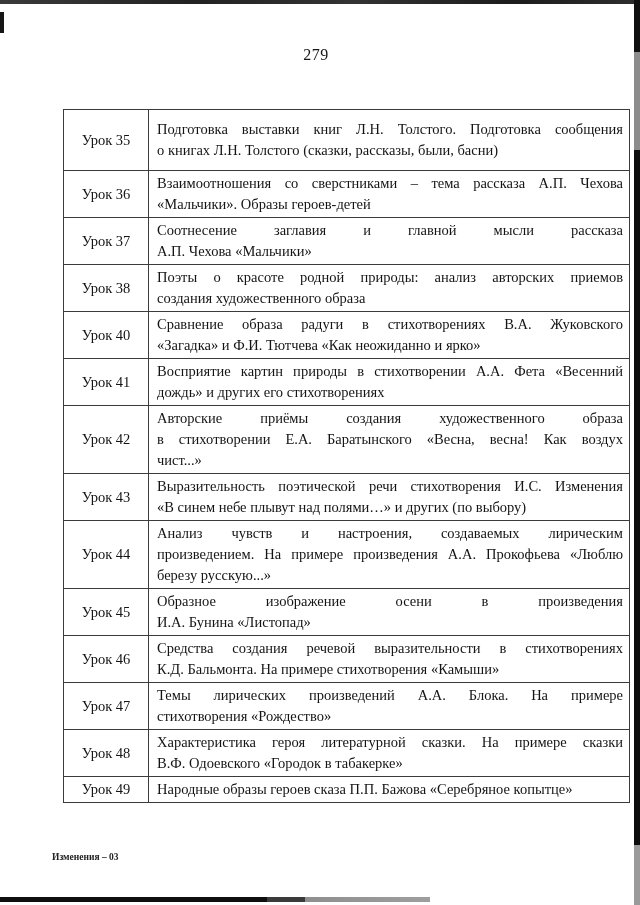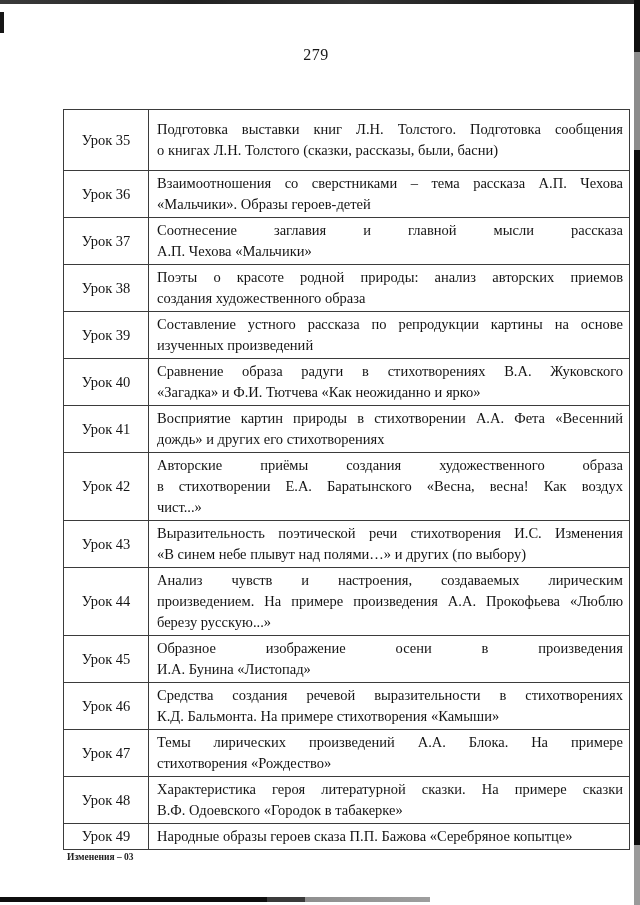--- a/index.html
+++ b/index.html
@@ -55,21 +55,21 @@
   .desc-line {
     line-height: 21px;
     text-align: justify;
     text-align-last: justify;
   }
   .desc-line.last {
     text-align-last: left;
   }
   .footer-note {
     position: absolute;
-    left: 67px;
+    left: 52px;
     top: 852px;
     font-size: 9.5px;
     font-weight: bold;
     color: #222222;
   }
   
   .artifact {
     position: absolute;
   }
   .artifact-top {
@@ -133,27 +133,20 @@
         </td>
       </tr>
       <tr>
         <td class="lesson-cell">Урок 38</td>
         <td class="desc-cell">
           <div class="desc-line">Поэты о красоте родной природы: анализ авторских приемов</div>
           <div class="desc-line last">создания художественного образа</div>
         </td>
       </tr>
       <tr>
-        <td class="lesson-cell">Урок 39</td>
-        <td class="desc-cell">
-          <div class="desc-line">Составление устного рассказа по репродукции картины на основе</div>
-          <div class="desc-line last">изученных произведений</div>
-        </td>
-      </tr>
-      <tr>
         <td class="lesson-cell">Урок 40</td>
         <td class="desc-cell">
           <div class="desc-line">Сравнение образа радуги в стихотворениях В.А. Жуковского</div>
           <div class="desc-line last">«Загадка» и Ф.И. Тютчева «Как неожиданно и ярко»</div>
         </td>
       </tr>
       <tr>
         <td class="lesson-cell">Урок 41</td>
         <td class="desc-cell">
           <div class="desc-line">Восприятие картин природы в стихотворении А.А. Фета «Весенний</div>

